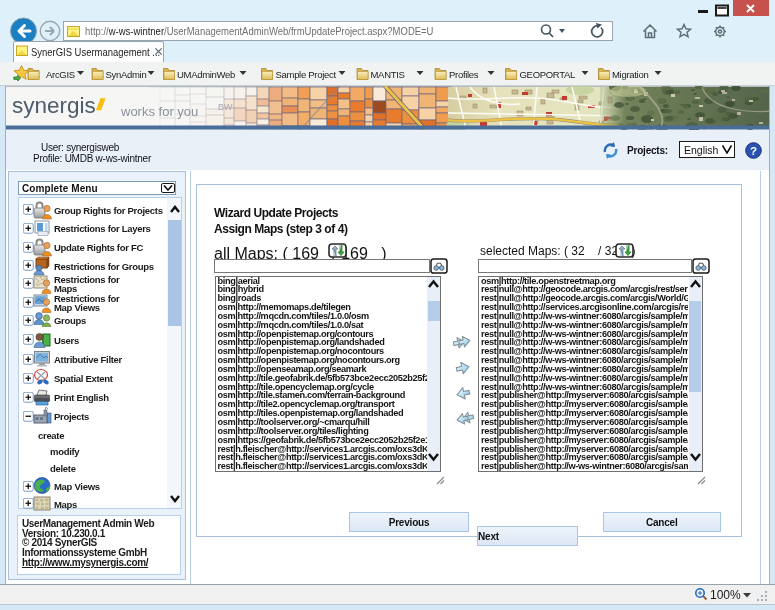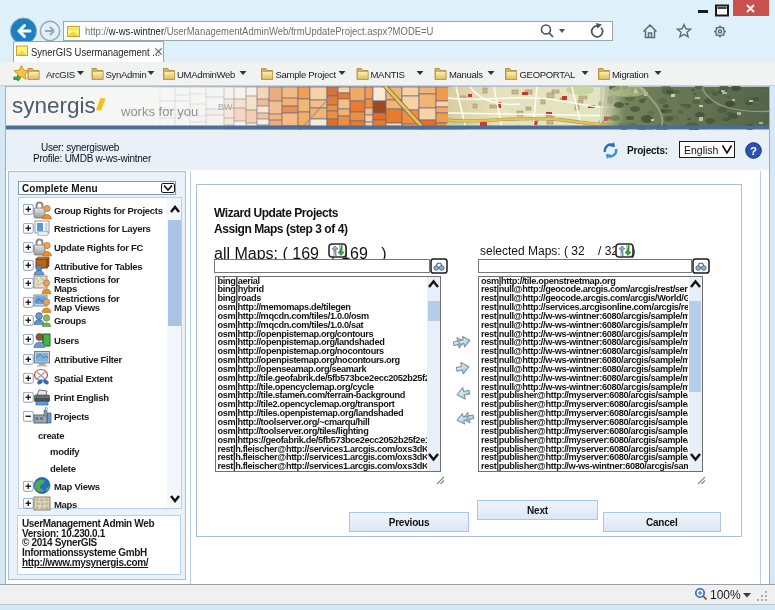--- a/index.html
+++ b/index.html
@@ -97,21 +97,21 @@
 <use href="#folder" x="505.5" y="4"></use>
     <use href="#caret" x="581.5" y="9"></use>
 <use href="#folder" x="598.5" y="4"></use>
     <use href="#caret" x="654.5" y="9"></use>
 </svg>
 <div class="a" style="top:68.5px;left:46px;font-size:9.5px;letter-spacing:-0.3px;color:#1a1a1a">ArcGIS</div>
 <div class="a" style="top:68.5px;left:105.5px;font-size:9.5px;letter-spacing:-0.3px;color:#1a1a1a">SynAdmin</div>
 <div class="a" style="top:68.5px;left:177px;font-size:9.5px;letter-spacing:-0.3px;color:#1a1a1a">UMAdminWeb</div>
 <div class="a" style="top:68.5px;left:275.5px;font-size:9.5px;letter-spacing:-0.3px;color:#1a1a1a">Sample Project</div>
 <div class="a" style="top:68.5px;left:370.5px;font-size:9.5px;letter-spacing:-0.3px;color:#1a1a1a">MANTIS</div>
-<div class="a" style="top:68.5px;left:449px;font-size:9.5px;letter-spacing:-0.3px;color:#1a1a1a">Manuals</div>
+<div class="a" style="top:68.5px;left:449px;font-size:9.5px;letter-spacing:-0.3px;color:#1a1a1a">Profiles</div>
 <div class="a" style="top:68.5px;left:519.5px;font-size:9.5px;letter-spacing:-0.3px;color:#1a1a1a">GEOPORTAL</div>
 <div class="a" style="top:68.5px;left:612px;font-size:9.5px;letter-spacing:-0.3px;color:#1a1a1a">Migration</div>
 
 <div class="a" style="left:0;top:86px;width:6px;height:498px;background:#d5e8f5;border-right:1px solid #9fb0bc;z-index:50"></div>
 <div class="a" style="left:769px;top:86px;width:6px;height:498px;background:#d5e8f5;border-left:1px solid #9fb0bc;z-index:50"></div>
 
 <svg class="a" style="left:0;top:86px" width="775" height="44" viewBox="0 0 775 44">
 <defs>
 <linearGradient id="street" x1="0" y1="0" x2="1" y2="0">
         <stop offset="0" stop-color="#d8cda2"></stop>
@@ -549,21 +549,21 @@
     <svg class="a" style="left:15px;top:40px" width="20" height="20">
       <use href="#i-lock"></use>
     </svg>
     <div class="a" style="left:36px;top:45px">Update Rights for FC</div>
 <svg class="a" style="left:4.5px;top:63px" width="11" height="11">
       <use href="#pboxp"></use>
     </svg>
     <svg class="a" style="left:15px;top:58.5px" width="20" height="20">
       <use href="#i-cube"></use>
     </svg>
-    <div class="a" style="left:36px;top:63.5px">Attributive for Tables</div>
+    <div class="a" style="left:36px;top:63.5px">Restrictions for Groups</div>
 <svg class="a" style="left:4.5px;top:81px" width="11" height="11">
       <use href="#pboxp"></use>
     </svg>
     <svg class="a" style="left:15px;top:76.5px" width="20" height="20">
       <use href="#i-mapuser"></use>
     </svg>
     <div class="a" style="left:36px;top:77.5px;line-height:9px">Restrictions for<br>Maps</div>
 <svg class="a" style="left:4.5px;top:100px" width="11" height="11">
       <use href="#pboxp"></use>
     </svg>
@@ -758,21 +758,21 @@
  <path d="M6.5,-1.8 h-5.5 v-4 l-7,5.8 l7,5.8 v-4 h5.5 z"></path>
 </g>
 <g transform="translate(14,87.5) rotate(-12)">
  <path d="M8.5,-1.8 h-4.5 v-3.5 l-6.5,5.3 l6.5,5.3 v-3.5 h4.5 z"></path>
  <path d="M3,-1.8 h-4.5 v-3.5 l-6.5,5.3 l6.5,5.3 v-3.5 h4.5 z"></path>
 </g>
 </g>
 </svg>
 
 <div class="a" style="left:349px;top:511.5px;width:120px;height:20px;background:linear-gradient(#eef4fb,#dce7f5);border:1px solid #a8c6e8;font-size:10px;letter-spacing:-0.2px;font-weight:bold;color:#111;text-align:center;line-height:19.5px">Previous</div>
-<div class="a" style="left:477px;top:500px;width:121px;height:20px;background:linear-gradient(#eef4fb,#dce7f5);border:1px solid #a8c6e8;font-size:10px;letter-spacing:-0.2px;font-weight:bold;color:#111;text-align:center;line-height:19.5px">Next</div>
+<div class="a" style="left:477px;top:526px;width:101px;height:20px;background:linear-gradient(#eef4fb,#dce7f5);border:1px solid #a8c6e8;font-size:10px;letter-spacing:-0.2px;font-weight:bold;color:#111;line-height:19.5px">Next</div>
 <div class="a" style="left:603px;top:511.5px;width:117.5px;height:20px;background:linear-gradient(#eef4fb,#dce7f5);border:1px solid #a8c6e8;font-size:10px;letter-spacing:-0.2px;font-weight:bold;color:#111;text-align:center;line-height:19.5px">Cancel</div>
 
 <div class="a" style="left:0;top:584px;width:775px;height:20px;background:#f0f0f0;border-top:1px solid #98a2aa"></div>
 <svg class="a" style="left:694px;top:587px" width="14" height="14" viewBox="0 0 14 14">
 <circle cx="6" cy="6" r="4.2" fill="#e8f0f8" stroke="#2a6ac0" stroke-width="1.6"></circle>
 <path d="M4 6 h4 M6 4 v4" stroke="#2a6ac0" stroke-width="1"></path>
 <path d="M9.2 9.2 L12.5 12.5" stroke="#8a5a30" stroke-width="1.8"></path>
 </svg>
 <div class="a" style="left:710px;top:588px;font-size:12px;color:#1a1a1a">100%</div>
 <svg class="a" style="left:742px;top:592px" width="10" height="6" viewBox="0 0 10 6">

